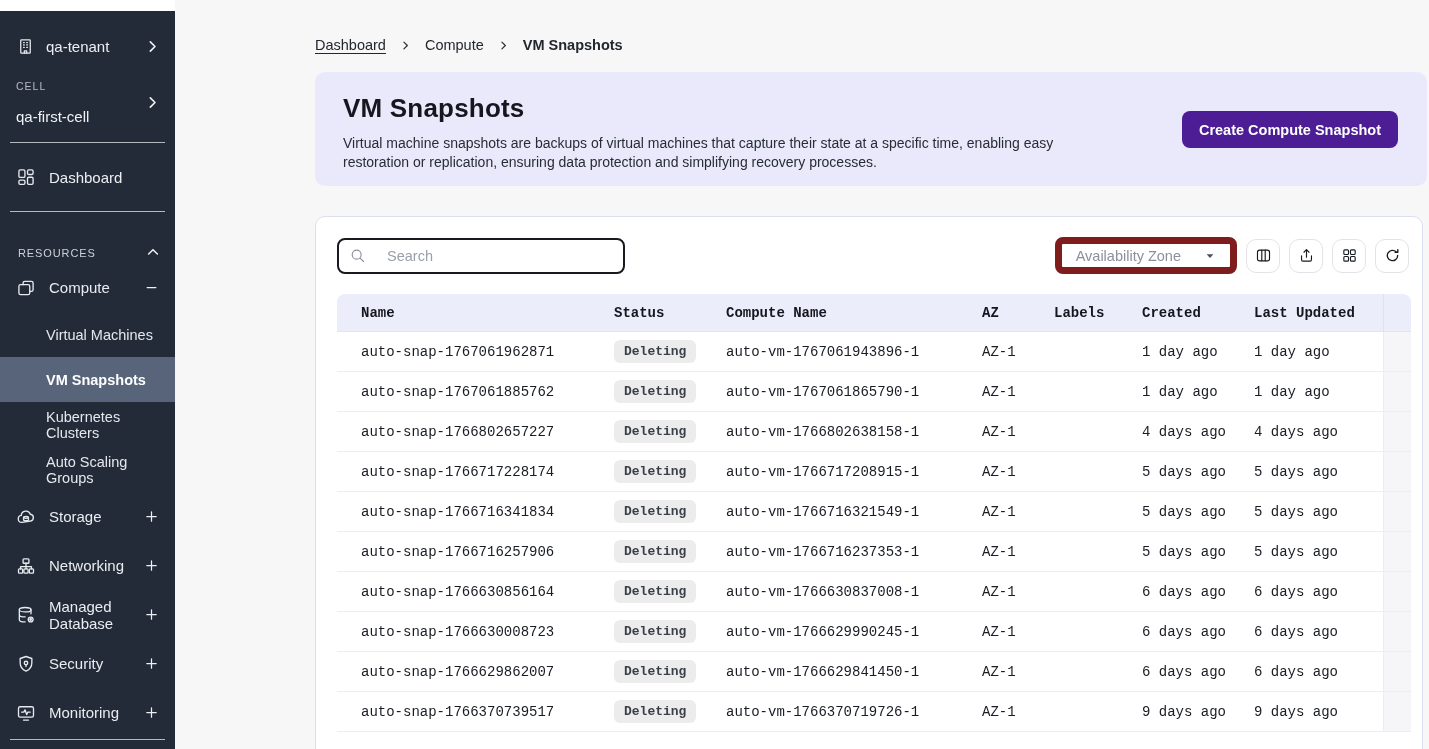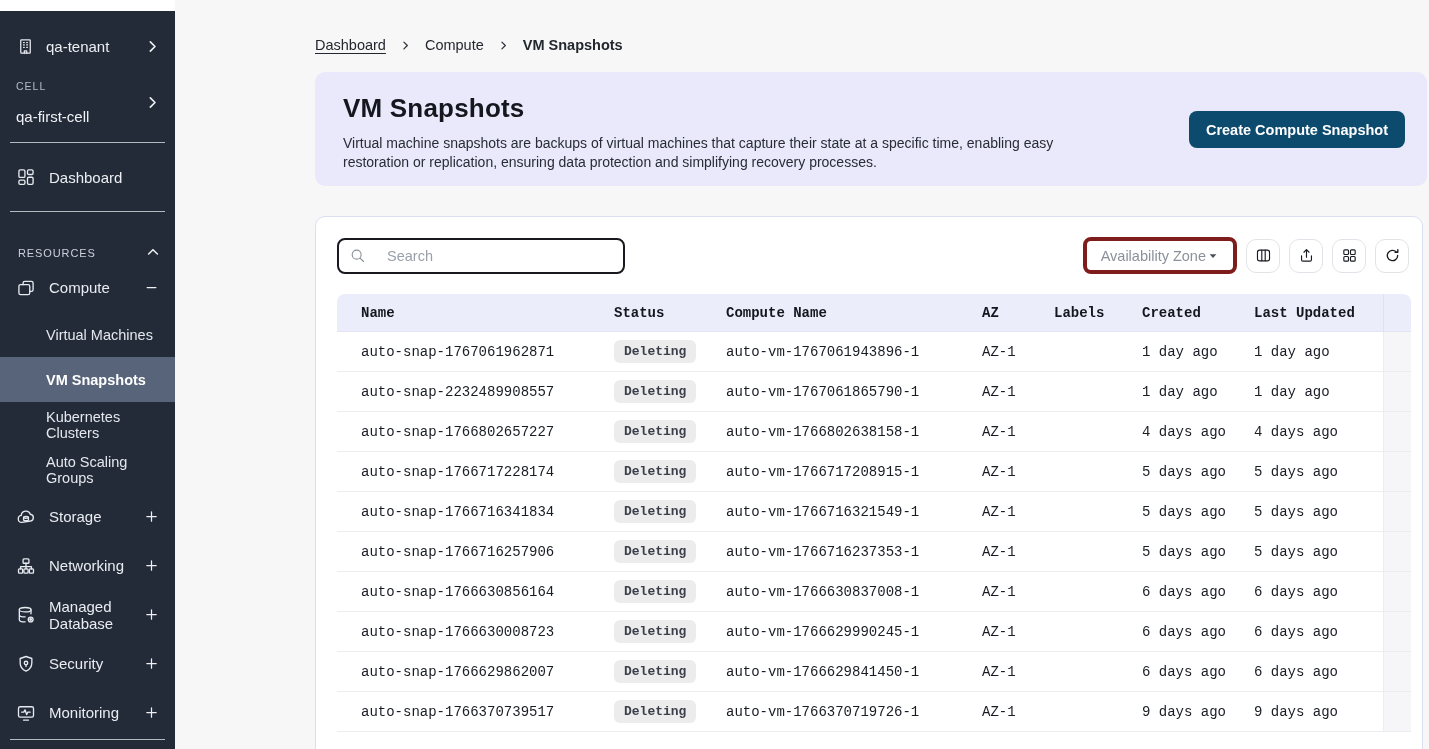--- a/index.html
+++ b/index.html
@@ -40,31 +40,31 @@
   .main { position:absolute; left:204px; top:0; width:1225px; height:749px; background:#f7f7f8; padding:37px 0 0 111px; }
   .breadcrumb { display:flex; align-items:center; gap:14px; font-size:14.5px; color:#23272e; }
   .breadcrumb a { color:#23272e; text-decoration:underline; text-underline-offset:3px; cursor:pointer; }
   .bc-sep { color:#2b303a; }
   .bc-sep svg { width:11px; height:11px; }
   .bc-current { font-weight:700; }
 
   .page-header { margin-top:19px; width:1112px; height:114px; background:#e9e9fb; border-radius:10px; position:relative; padding:21px 28px 0; }
   .page-title { margin:0; font-size:26px; font-weight:600; color:#14171d; letter-spacing:.2px; }
   .page-desc { margin:10px 0 0; font-size:14px; line-height:19px; color:#272c35; max-width:745px; }
-  .create-btn { position:absolute; right:22px; top:39px; height:37px; padding:0 17px; background:#0c4a6e; color:#fff; border:none; border-radius:8px; font-size:14.5px; font-weight:700; font-family:inherit; cursor:pointer; }
+  .create-btn { position:absolute; right:29px; top:39px; height:37px; padding:0 17px; background:#4c1d95; color:#fff; border:none; border-radius:8px; font-size:14.5px; font-weight:700; font-family:inherit; cursor:pointer; }
 
   .table-card { margin-top:30px; width:1108px; height:560px; background:#fff; border:1px solid #dcdef2; border-radius:10px; padding:20px 13px 0 21px; overflow:hidden; }
   .toolbar { display:flex; justify-content:space-between; align-items:center; }
   .search { width:288px; height:36px; border:2px solid #191a1f; border-radius:8px; display:flex; align-items:center; padding:0 10px; gap:21px; background:#fff; }
   .search .s-glass { color:#8b9099; }
   .search .s-glass svg { width:17px; height:17px; }
   .search input { border:none; outline:none; flex:1; font-size:14.5px; font-family:inherit; color:#1c1f26; background:transparent; padding:0; }
   .search input::placeholder { color:#9aa0a9; }
   .tb-right { display:flex; align-items:center; gap:9px; }
-  .az-select { height:37px; border:4px solid #7f1d1d; background:#fff; border-radius:8px; display:flex; align-items:center; padding:0 13px 0 14px; font-size:14.5px; color:#8b909a; font-family:inherit; cursor:pointer; }
+  .az-select { height:37px; border:7px solid #7f1d1d; background:#fff; border-radius:8px; display:flex; align-items:center; gap:22px; padding:0 13px 0 14px; font-size:14.5px; color:#8b909a; font-family:inherit; cursor:pointer; }
   .az-select .caret { color:#4a505b; }
   .az-select .caret svg { width:14px; height:14px; }
   .icon-btn { width:34px; height:34px; border:1px solid #e2e3e9; background:#fff; border-radius:10px; display:flex; align-items:center; justify-content:center; cursor:pointer; color:#181b21; padding:0; }
   .icon-btn svg { width:17px; height:17px; }
 
   .table-wrap { margin-top:20px; }
   table { border-collapse:separate; border-spacing:0; table-layout:fixed; width:1074px; font-size:14px; color:#181c23;font-family:Liberation Mono, monospace; }
   thead th { background:#ecedfa; height:38px; font-weight:700; text-align:left; padding:0; font-size:14px; color:#14171d; border-bottom:1px solid #e2e4f2; }
   thead th:first-child { padding-left:24px; border-top-left-radius:8px; }
   thead th.c-action { border-top-right-radius:8px; border-left:1px solid #dfe1f0; }
@@ -344,21 +344,21 @@
               <td>auto-snap-1767061962871</td>
               <td><span class="badge">Deleting</span></td>
               <td>auto-vm-1767061943896-1</td>
               <td>AZ-1</td>
               <td></td>
               <td>1 day ago</td>
               <td>1 day ago</td>
               <td class="c-action"></td>
             </tr>
             <tr>
-              <td>auto-snap-2232489908557</td>
+              <td>auto-snap-1767061885762</td>
               <td><span class="badge">Deleting</span></td>
               <td>auto-vm-1767061865790-1</td>
               <td>AZ-1</td>
               <td></td>
               <td>1 day ago</td>
               <td>1 day ago</td>
               <td class="c-action"></td>
             </tr>
             <tr>
               <td>auto-snap-1766802657227</td>

